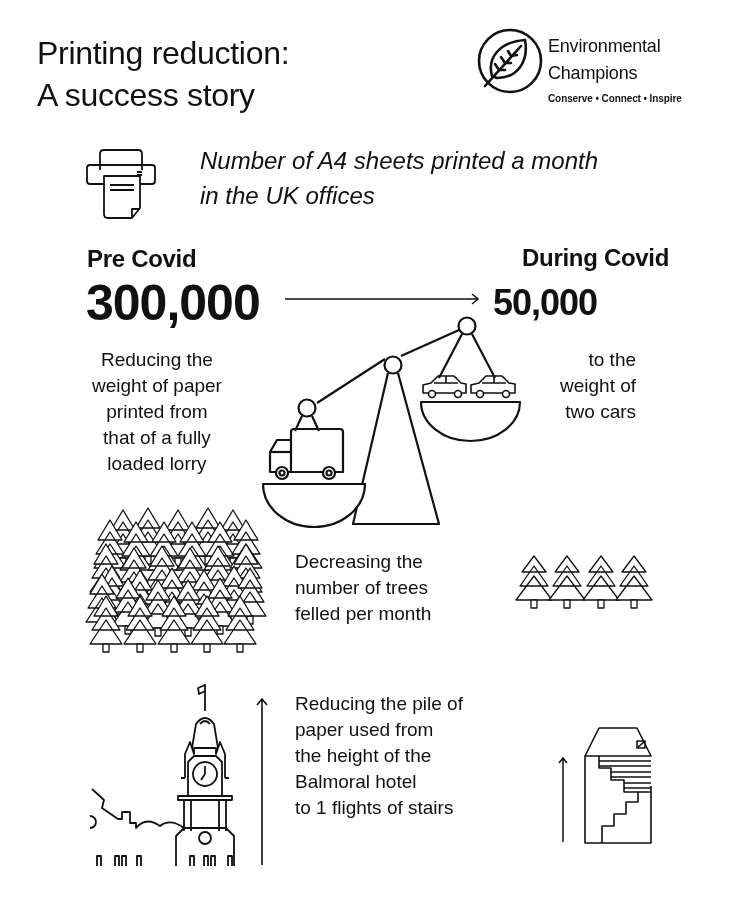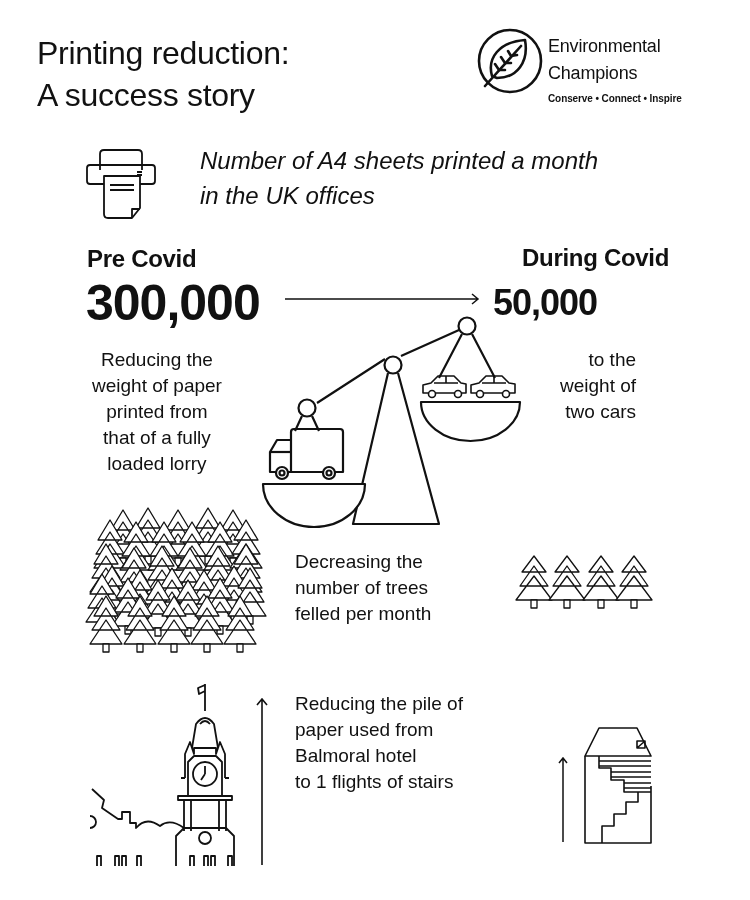--- a/index.html
+++ b/index.html
@@ -209,20 +209,21 @@
   <path d="M17 190 V180 H21 V190 M35 190 V180 H39 V190 M42 190 V180 H46 V190 M57 190 V180 H61 V190"></path>
   <path d="M110 190 V180 H114 V190 M124 190 V180 H128 V190 M131 190 V180 H135 V190 M148 190 V180 H152 V190"></path>
 </svg>
 <svg style="left:255px;top:697px;" width="14" height="168" viewBox="0 0 14 168" fill="none" stroke="#111" stroke-width="1.6">
   <path d="M7 168 V2 M2 8 L7 2 L12 8"></path>
 </svg>
 
 <div class="abs para p-height">
   <span>Reducing the pile of</span>
   <span>paper used from</span>
+  <span>the height of the</span>
   <span>Balmoral hotel</span>
   <span>to 1 flights of stairs</span>
 </div>
 
 <svg style="left:557px;top:756px;" width="12" height="86" viewBox="0 0 12 86" fill="none" stroke="#111" stroke-width="1.5">
   <path d="M6 86 V2 M2 7 L6 2 L10 7"></path>
 </svg>
 <svg style="left:584px;top:726px;" width="72" height="118" viewBox="0 0 72 118" fill="none" stroke="#111" stroke-width="1.6" stroke-linejoin="round">
   <path d="M15 2 H53 L67 30 H1 Z"></path>
   <path d="M53 22 L61 15 M53 22 V15 H61 V22 Z"></path>

